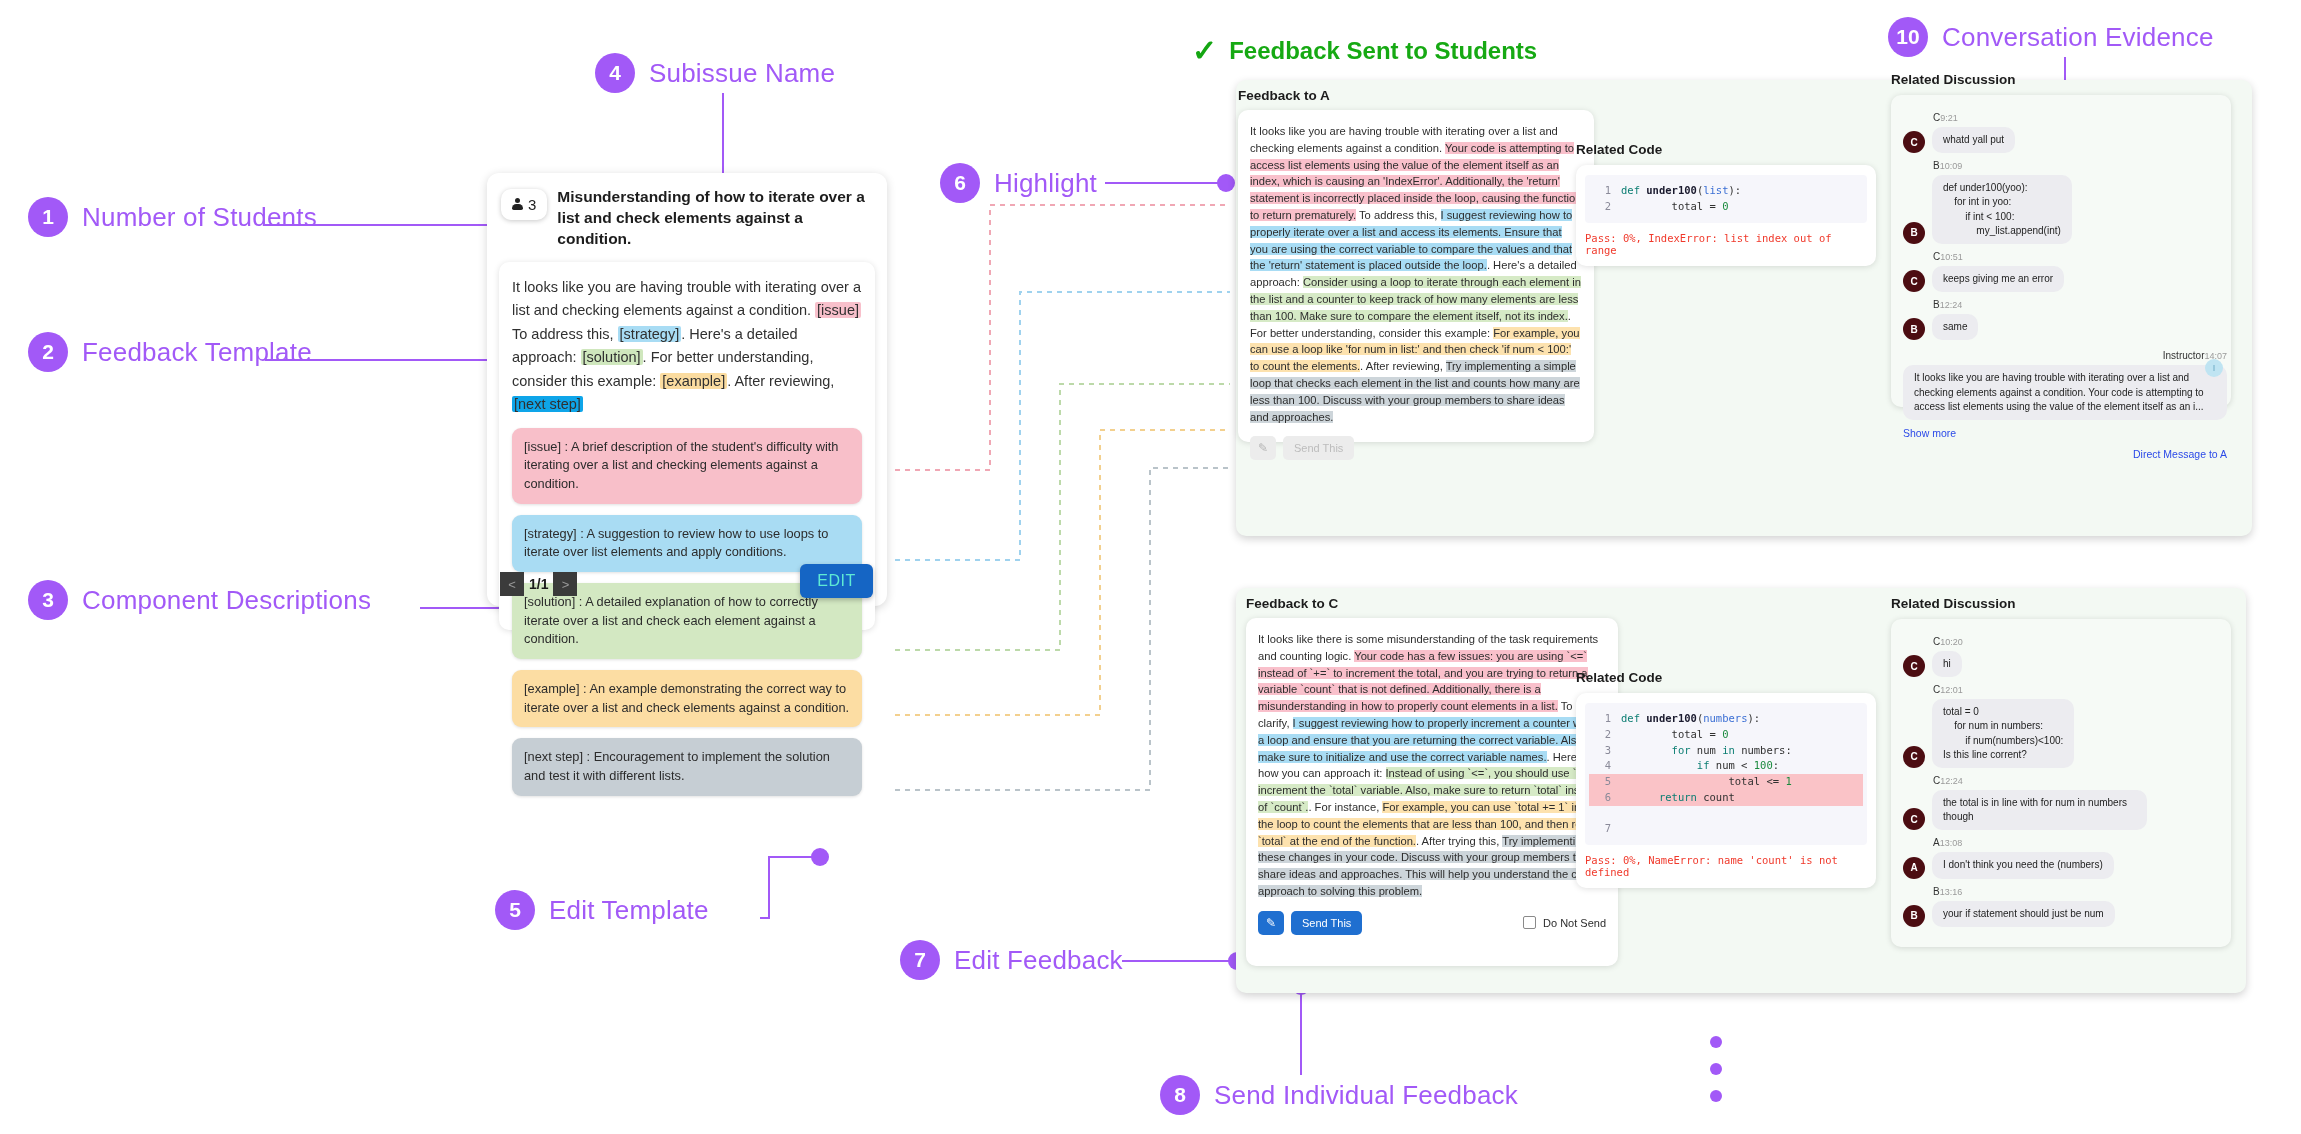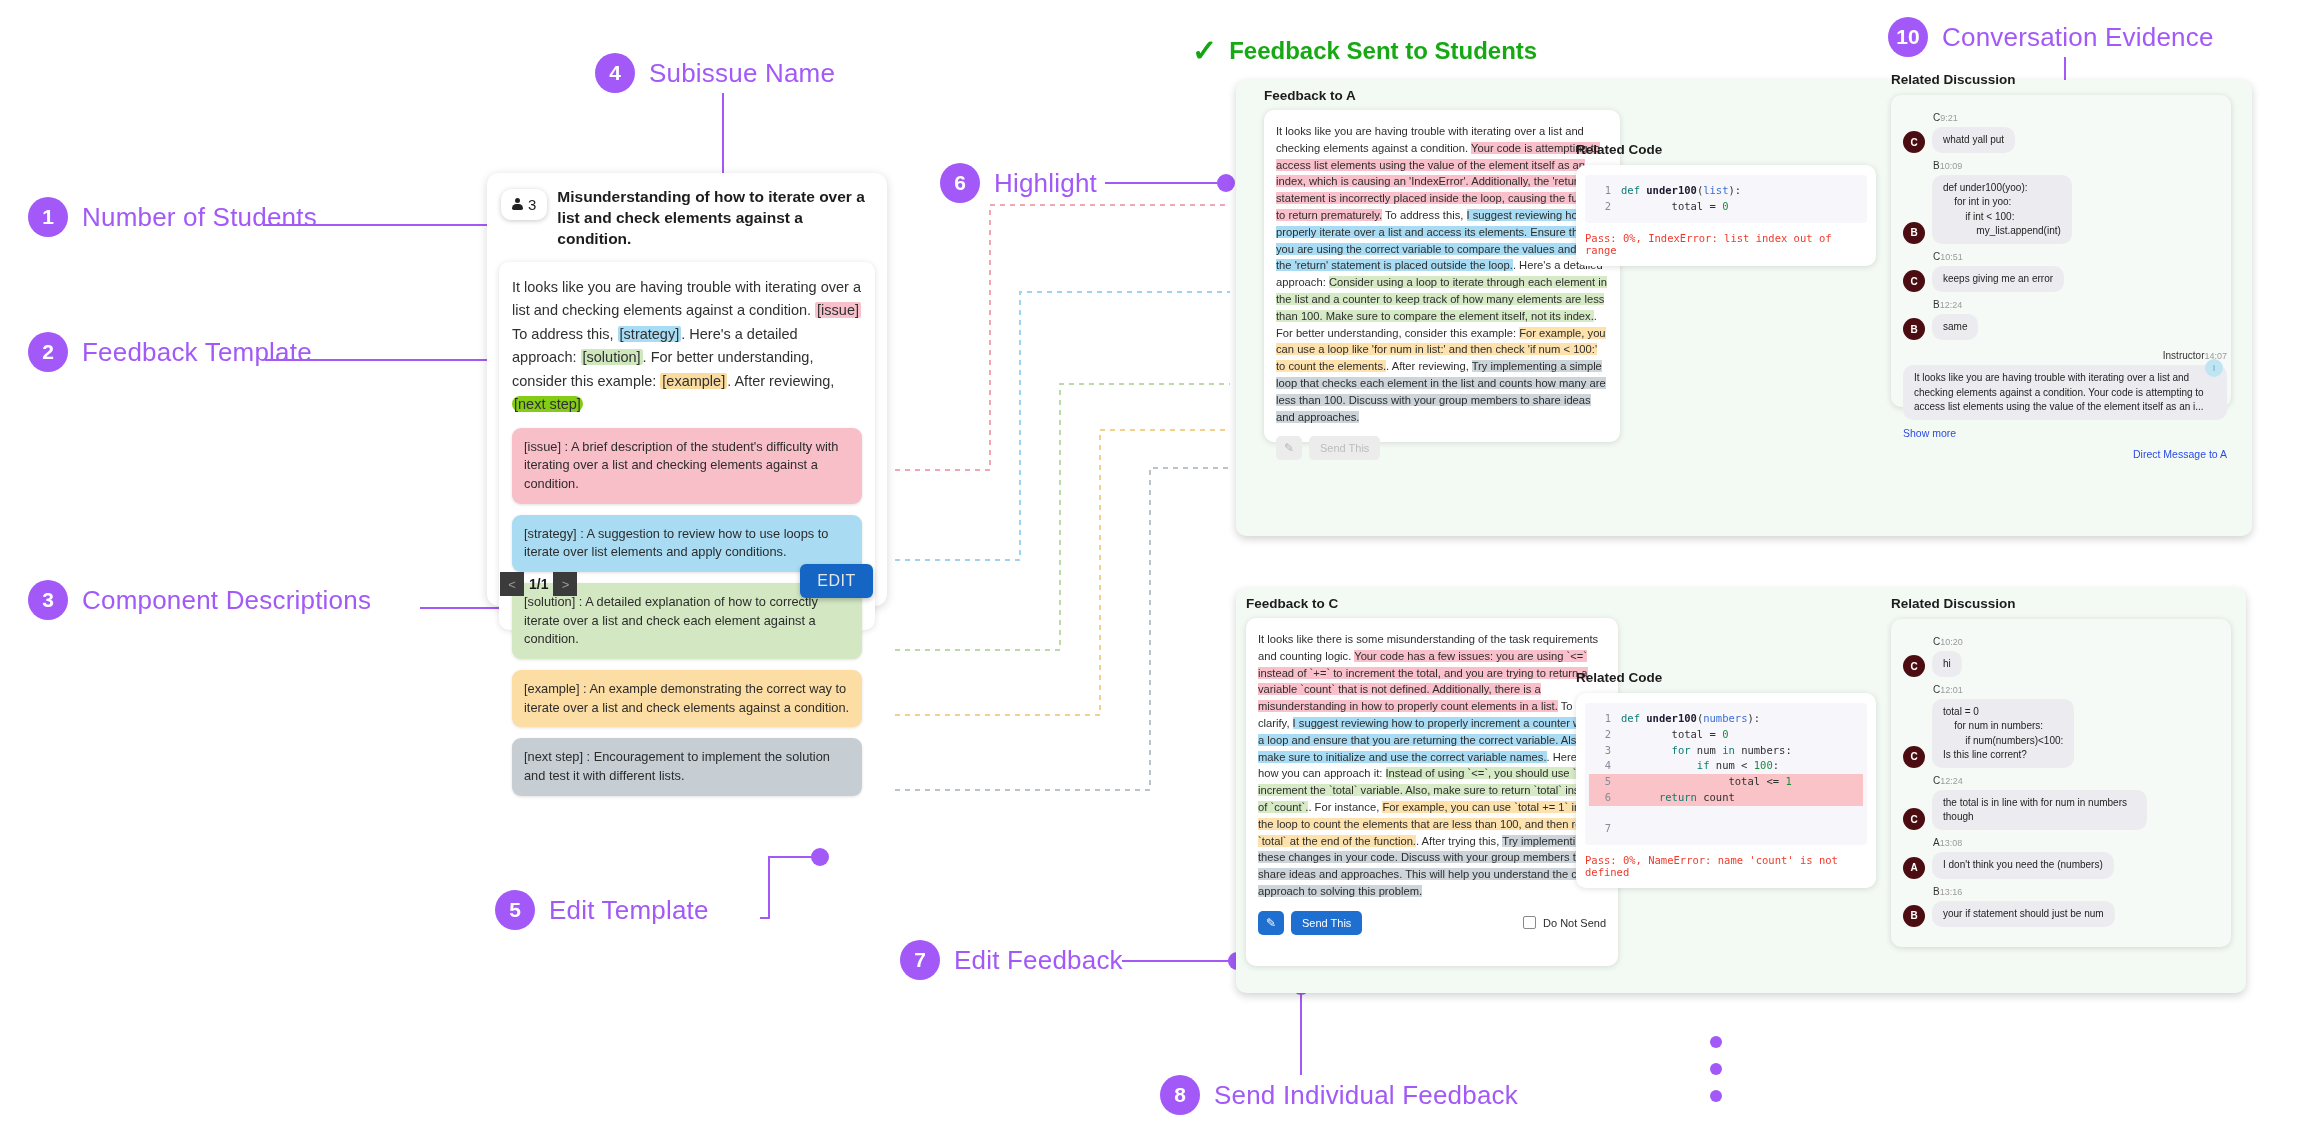--- a/index.html
+++ b/index.html
@@ -48,35 +48,35 @@
     margin:6px 12px 0 12px; background:#fff; border-radius:10px;
     box-shadow:0 1px 6px rgba(0,0,0,.13);
     padding:14px 13px 12px 13px; height:368px; position:relative;
   }
   .tpltext { font-size:14.5px; line-height:1.62; color:#303030; }
   .hl { padding:0 2px; border-radius:2px; }
   .hl-issue    { background:#f8c0cb; }
   .hl-strategy { background:#a8dcf4; }
   .hl-solution { background:#cfe7bd; }
   .hl-example  { background:#fbdca0; }
-  .hl-next     { background:#84cc16;border-radius:8px; }
+  .hl-next     { background:#0ea5e9; }
 
   .descbox { border-radius:9px; padding:10px 12px; font-size:12.8px; line-height:1.46; color:#2c2c2c; margin-top:11px; box-shadow:0 1px 3px rgba(0,0,0,.12); }
   .d-issue    { background:#f8bfc9; }
   .d-strategy { background:#a9dcf3; }
   .d-solution { background:#d3e8c2; }
   .d-example  { background:#fcdda3; }
   .d-next     { background:#c6ced4; }
 
   .pager { position:absolute; left:13px; bottom:10px; display:flex; align-items:center; }
   .pgbtn { background:#3b3b3b; color:#9a9a9a; font-size:13px; width:24px; height:24px; display:flex; align-items:center; justify-content:center; }
   .pgtxt { color:#1a1a1a; font-size:14px; font-weight:bold; padding:0 5px; }
   .editbtn {
     position:absolute; right:14px; bottom:8px;
-    background:#1565c4; color:#e5e5e5; border:none; border-radius:6px;
+    background:#1565c4; color:#5eead4; border:none; border-radius:6px;
     font-size:16px; letter-spacing:.6px; padding:8px 17px; cursor:pointer;
     box-shadow:0 2px 5px rgba(0,0,0,.25);
   }
 
   
   #sentHead { position:absolute; left:1192px; top:36px; display:flex; align-items:center; gap:12px; }
   .check { color:#14a612; font-size:30px; line-height:1; font-weight:bold; }
   #sentHead .t { color:#16a913; font-size:24px; font-weight:bold; }
 
   .bigpanel { position:absolute; background:#f3f9f3; border-radius:10px; box-shadow:0 3px 9px rgba(0,0,0,.18); }
@@ -242,21 +242,21 @@
     <button class="editbtn">EDIT</button>
   </div>
 
   <div id="sentHead">
     <div class="check">✓</div>
     <div class="t">Feedback Sent to Students</div>
   </div>
 
   <div class="bigpanel" id="panelA">
 
-    <div class="fbcol" style="left:28px; top:8px; width:356px;">
+    <div class="fbcol" style="left:2px; top:8px; width:356px;">
       <div class="secTitle">Feedback to A</div>
       <div class="fbcard" style="margin-top:7px; height:332px;">
         <div class="fbtext"><span>It looks like you are having trouble with iterating over a list and checking elements against a condition. </span><span class="f-issue">Your code is attempting to access list elements using the value of the element itself as an index, which is causing an 'IndexError'. Additionally, the 'return' statement is incorrectly placed inside the loop, causing the function to return prematurely.</span><span> To address this, </span><span class="f-strat">I suggest reviewing how to properly iterate over a list and access its elements. Ensure that you are using the correct variable to compare the values and that the 'return' statement is placed outside the loop.</span><span>. Here's a detailed approach: </span><span class="f-sol">Consider using a loop to iterate through each element in the list and a counter to keep track of how many elements are less than 100. Make sure to compare the element itself, not its index.</span><span>. For better understanding, consider this example: </span><span class="f-ex">For example, you can use a loop like 'for num in list:' and then check 'if num &lt; 100:' to count the elements.</span><span>. After reviewing, </span><span class="f-next">Try implementing a simple loop that checks each element in the list and counts how many are less than 100. Discuss with your group members to share ideas and approaches.</span></div>
         <div class="rowbtns">
           <div class="pencil dis">✎</div>
           <button class="sendbtn dis">Send This</button>
         </div>
       </div>
     </div>
 

